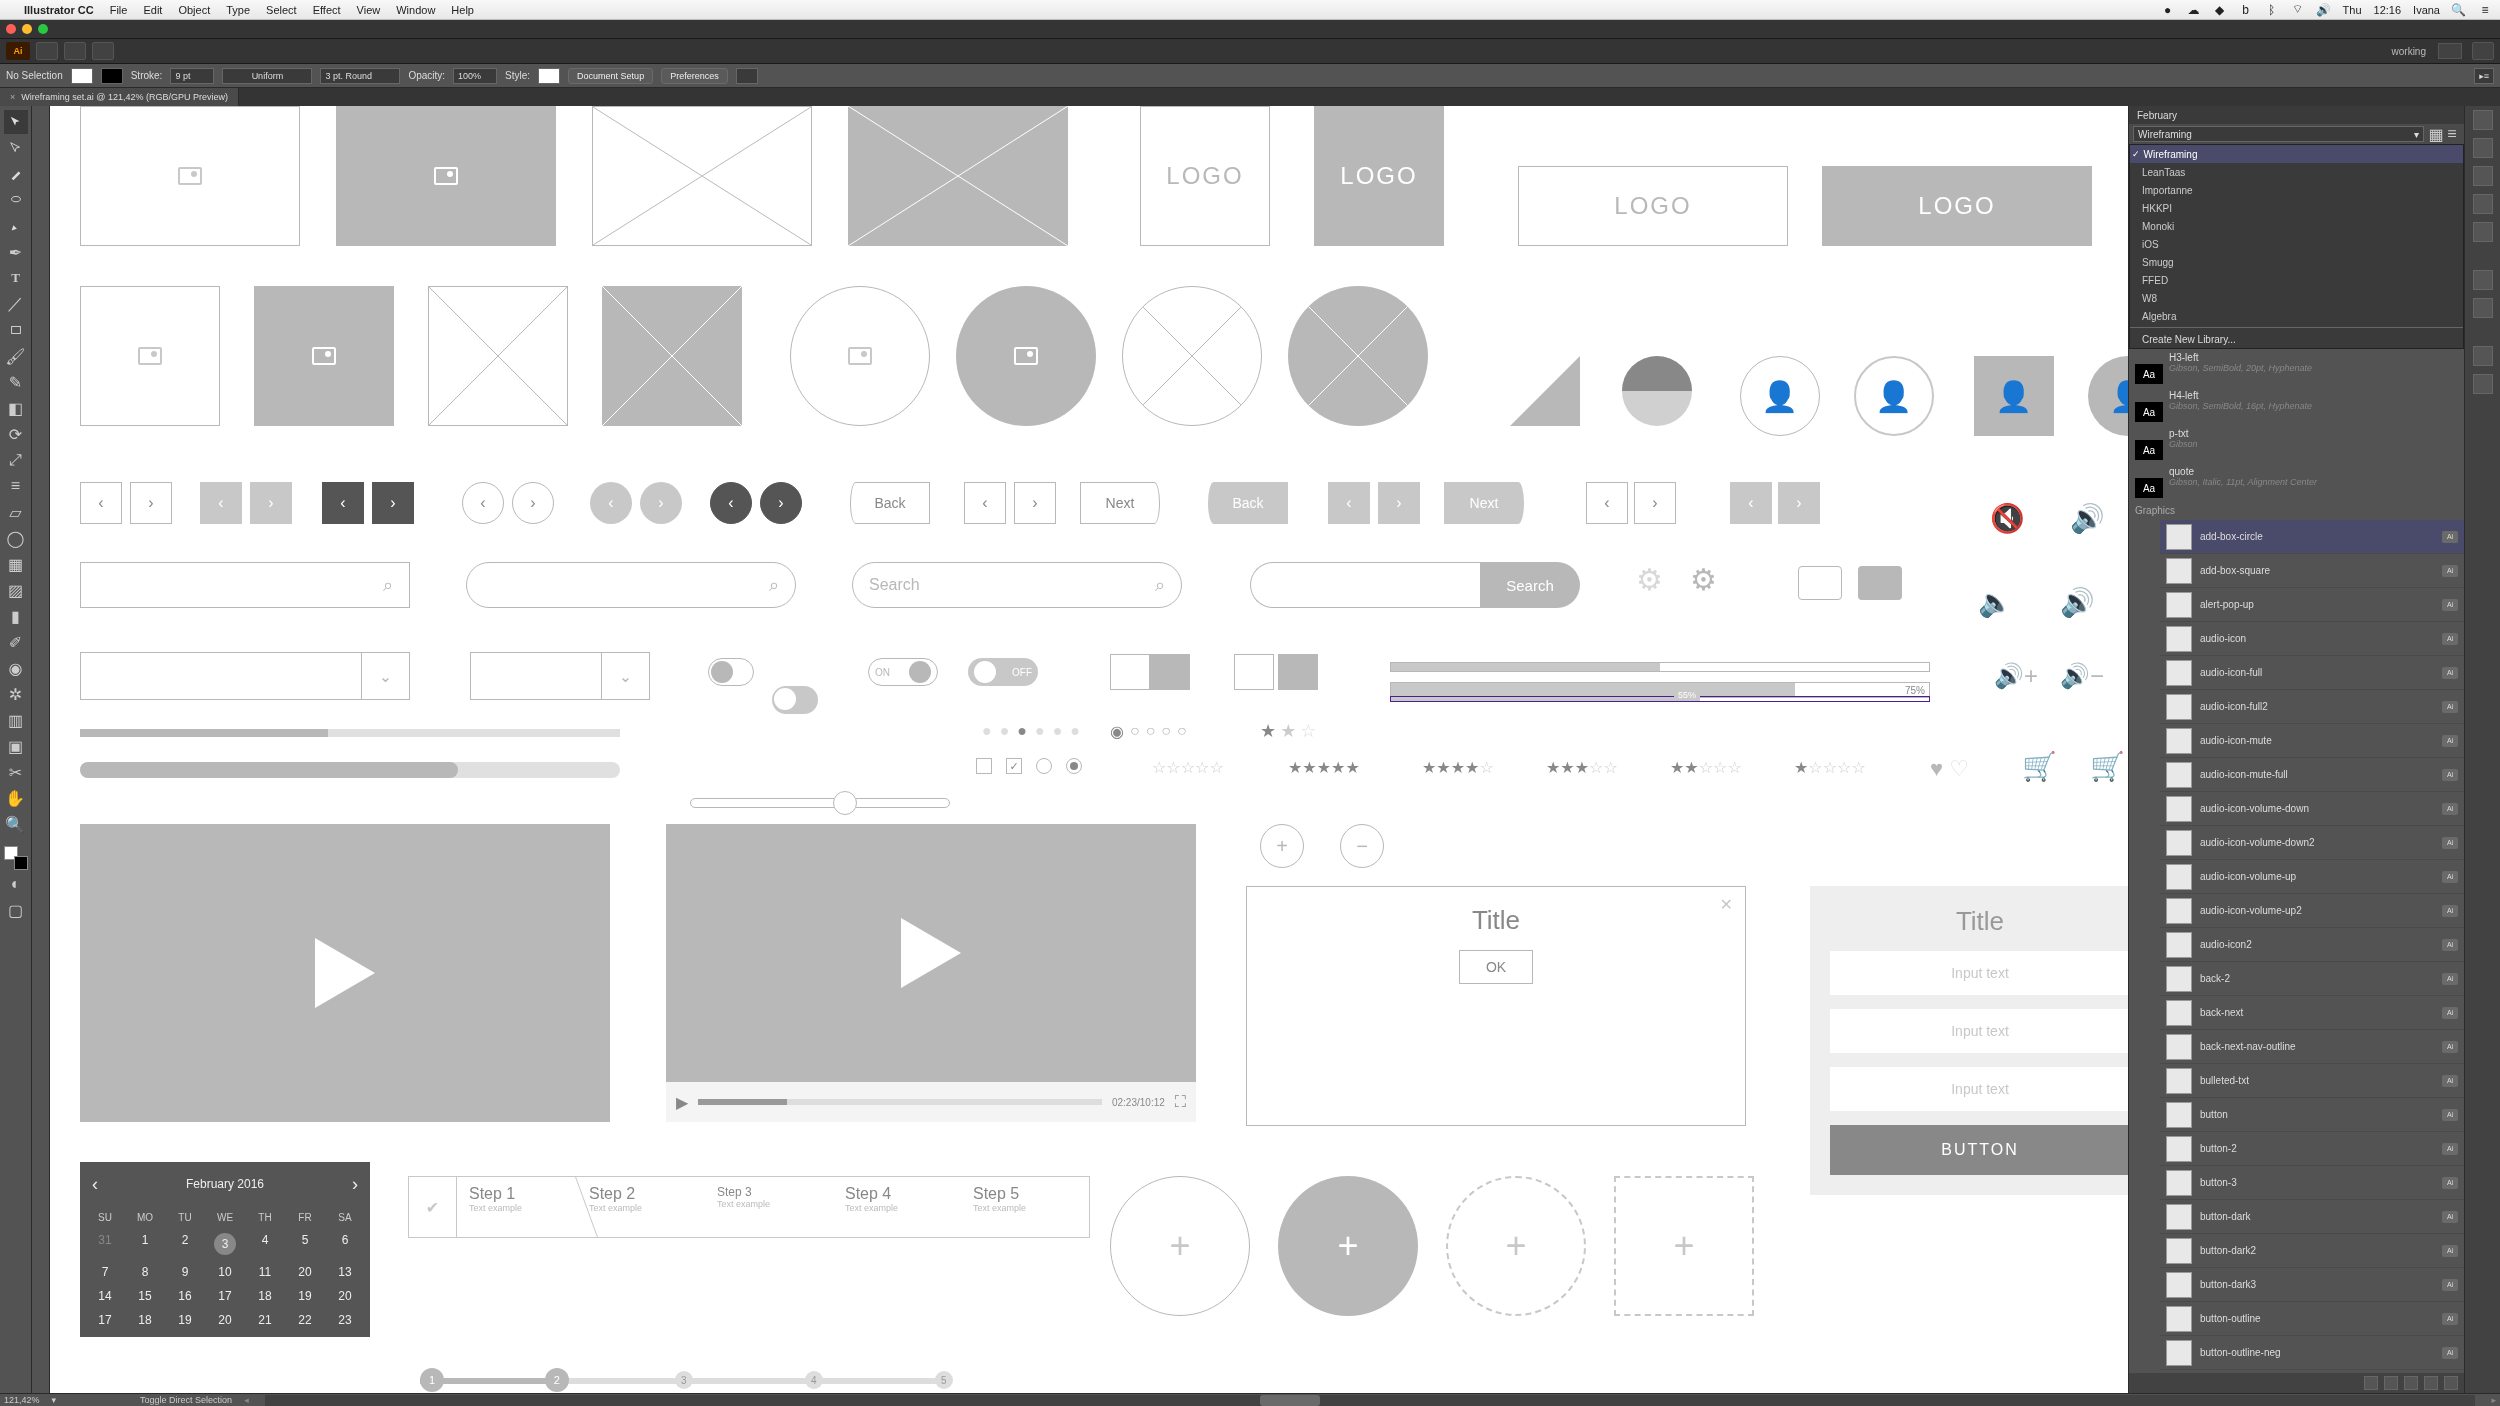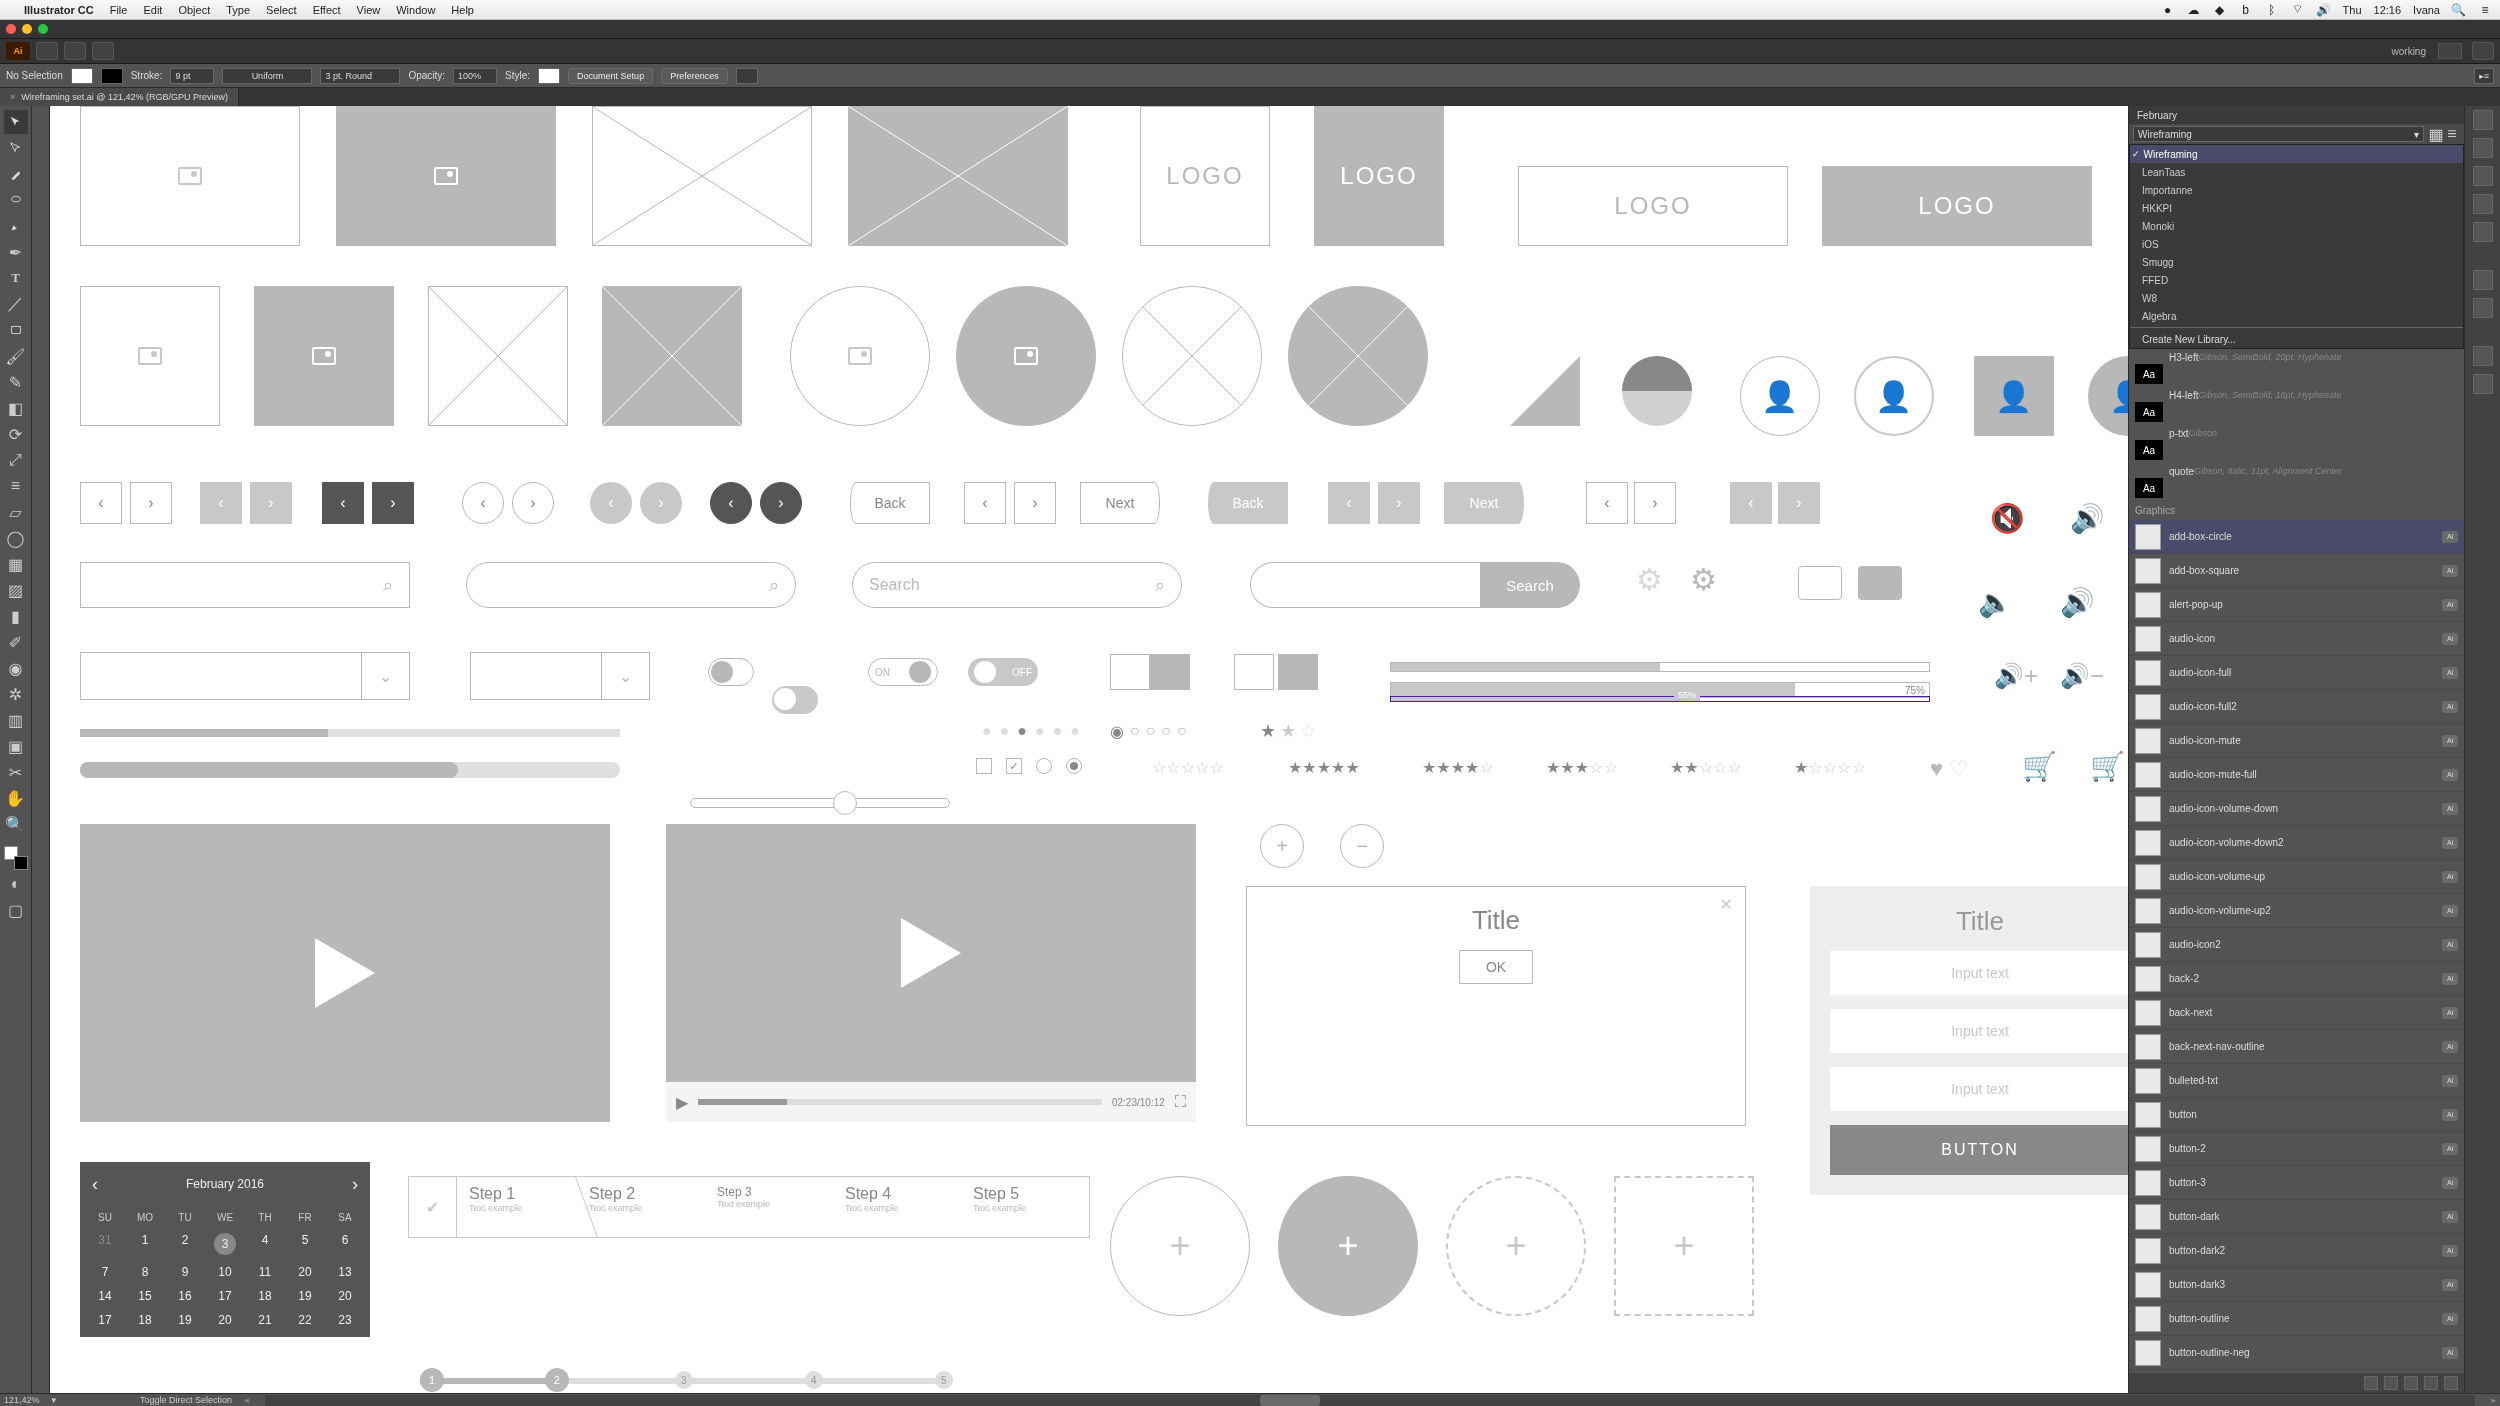--- a/index.html
+++ b/index.html
@@ -68,25 +68,25 @@
 .right-panel { width: 336px; background: #535353; display: flex; flex-direction: column; border-left: 1px solid #2a2a2a; }
 .panel-tab { height: 18px; background: #3a3a3a; color: #ddd; font-size: 10px; display: flex; align-items: center; padding: 0 8px; }
 .lib-head { height: 20px; background: #4a4a4a; display: flex; align-items: center; justify-content: space-between; padding: 0 4px; }
 .lib-sel { background: #3a3a3a; color: #ddd; font-size: 10px; height: 16px; flex: 1; padding: 0 4px; display: flex; align-items: center; justify-content: space-between; border: 1px solid #666; }
 .lib-dropdown { background: #3a3a3a; border: 1px solid #222; }
 .lib-opt { height: 18px; font-size: 10px; color: #ccc; padding: 0 12px; display: flex; align-items: center; }
 .lib-opt.sel { background: #4a4a6a; color: #fff; }
 .lib-opt.check::before { content: "✓"; margin-right: 4px; margin-left: -10px; font-size: 9px; }
 .char-row { display: flex; gap: 6px; padding: 3px 6px; align-items: flex-start; }
 .char-sw { width: 28px; height: 20px; background: #000; color: #fff; font-size: 10px; display: flex; align-items: center; justify-content: center; margin-top: 12px; }
-.char-info { display: flex; }
+.char-info { display: flex; flex-direction: column; }
 .char-name { color: #ddd; font-size: 10px; }
 .char-sub { color: #888; font-size: 9px; font-style: italic; }
 .section-h { color: #aaa; font-size: 10px; padding: 4px 6px; }
-.g-list { flex: 1; overflow: hidden; }
+.g-list { flex: 1; overflow: hidden; margin-left: 31px; }
 .g-row { display: flex; align-items: center; height: 34px; padding: 0 6px; gap: 8px; border-bottom: 1px solid #4a4a4a; }
 .g-row.sel { background: #4a4a6a; }
 .g-sw { width: 26px; height: 26px; background: #e8e8e8; border: 1px solid #999; }
 .g-name { color: #ddd; font-size: 10px; flex: 1; }
 .g-badge { width: 16px; height: 12px; background: #6a6a6a; color: #ddd; font-size: 7px; display: flex; align-items: center; justify-content: center; border-radius: 2px; }
 .panel-foot { height: 20px; background: #424242; display: flex; align-items: center; justify-content: flex-end; gap: 6px; padding: 0 6px; }
 .pf-ico{width:14px;height:14px;background:#555;border:1px solid #666;}
 
 .status-bar { position: absolute; bottom: 0; left: 0; right: 0; height: 13px; background: #535353; display: flex; align-items: center; font-size: 9px; color: #ccc; gap: 12px; padding: 0 4px; border-top: 1px solid #2a2a2a; }
 .sb-scroll-track { flex: 1; height: 11px; background: #424242; position: relative; margin: 0 4px; }

